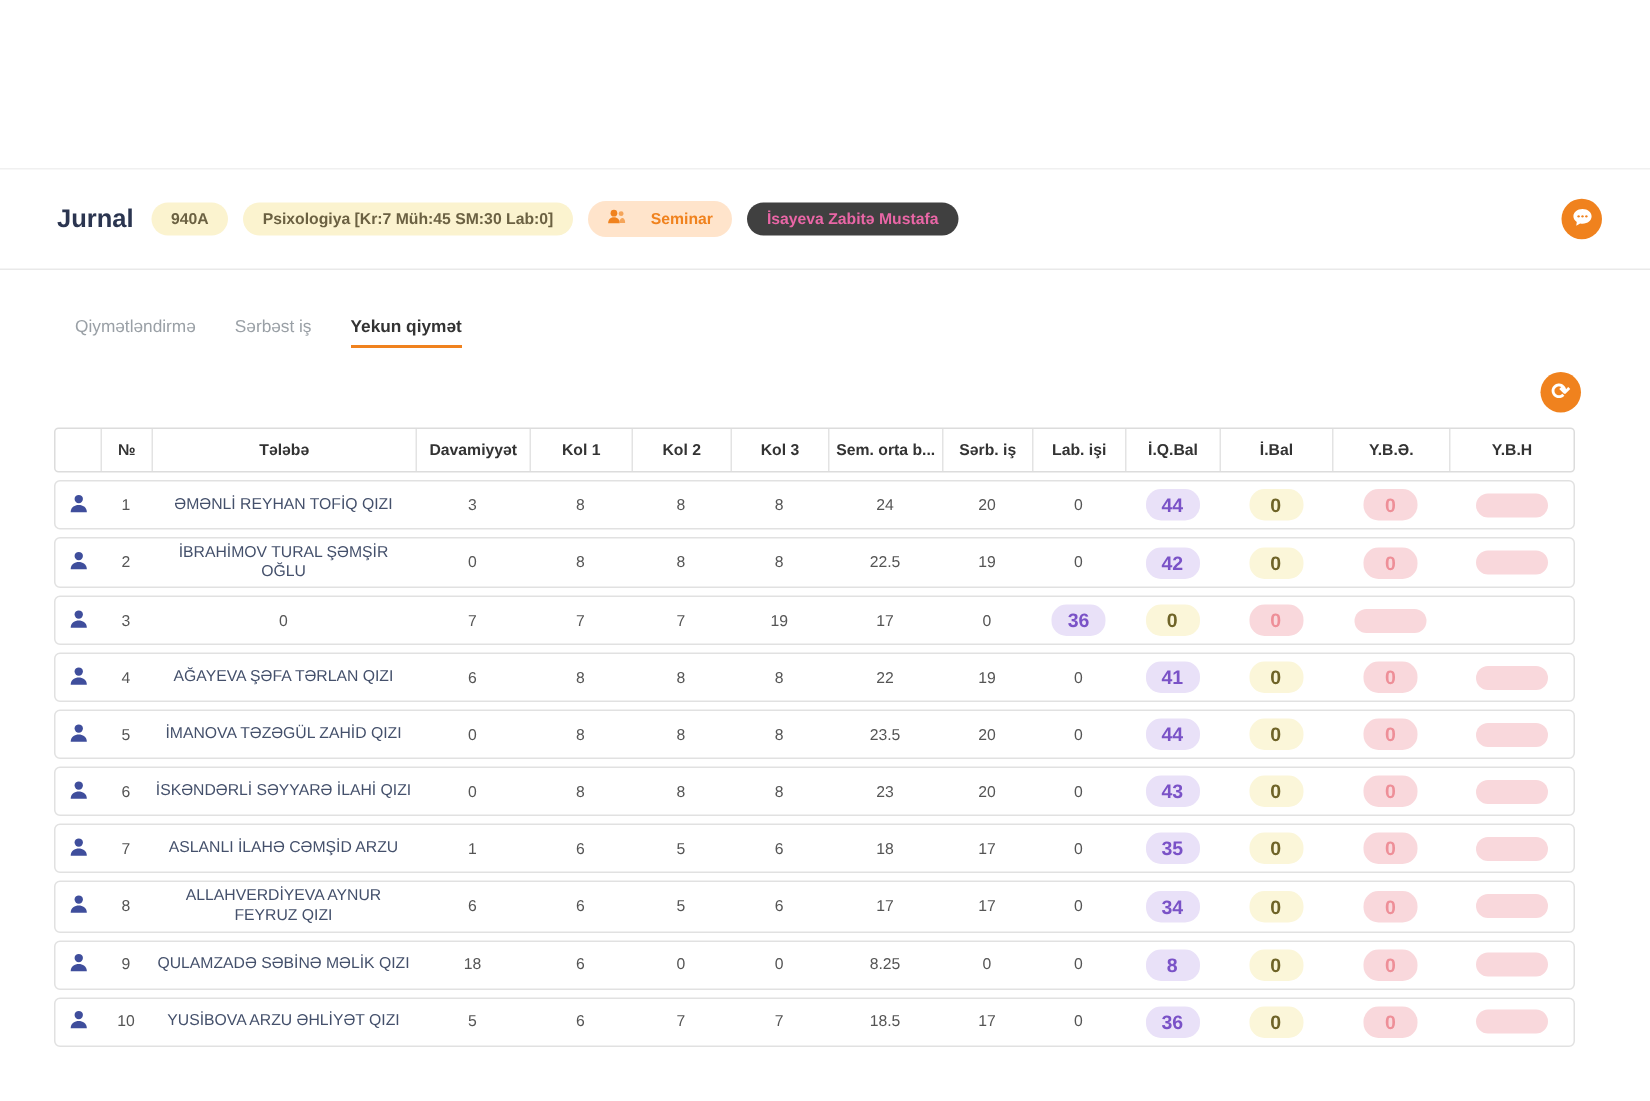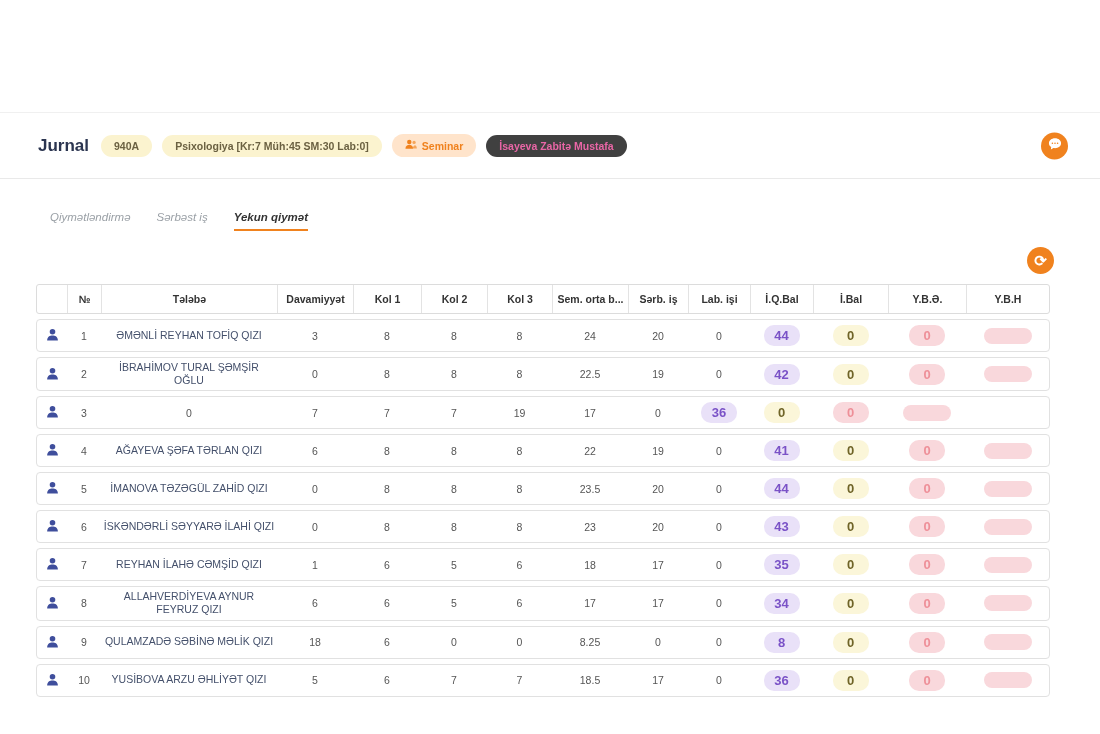--- a/index.html
+++ b/index.html
@@ -18,32 +18,32 @@
     border-top:1px solid #f0f0f0;
     border-bottom:1px solid #e9e9e9;
     position:relative;
   }
   .page-title { font-size:17px; font-weight:bold; color:#2b3550; margin-right:2px; }
   .badge {
     font-size:10.5px; font-weight:bold;
     padding:5px 13px; border-radius:12px; white-space:nowrap;
   }
   .badge-yellow { background:#fbf3cf; color:#6b6142; }
-  .badge-orange { background:#ffe4cb; color:#f0821e; display:inline-flex; align-items:center; gap:5px; }
+  .badge-orange { background:#ffe4cb; color:#f0821e; display:inline-flex; align-items:center; gap:17px; }
   .badge-pink   { background:#404040; color:#e966a6; }
   .circle-btn {
     position:absolute; right:32px; top:50%; transform:translateY(-50%);
     width:27px; height:27px; border-radius:50%;
     background:#f0821e; border:none; cursor:pointer;
     display:flex; align-items:center; justify-content:center;
   }
 
   
   .tabs { display:flex; gap:26px; padding:32px 0 0 50px; }
-  .tab { font-size:11.5px; color:#9aa0a6; padding-bottom:6px; cursor:pointer;font-style:italic; }
+  .tab { font-size:11.5px; color:#9aa0a6; padding-bottom:6px; cursor:pointer; }
   .tab.active { color:#333; font-weight:bold; border-bottom:2px solid #f0821e; }
 
   
   .refresh-row { display:flex; justify-content:flex-end; padding:16px 46px 8px 0; }
   .refresh-btn {
     width:27px; height:27px; border-radius:50%;
     background:#f0821e; border:none; cursor:pointer;
     color:#fff; font-size:15px; line-height:1;
     display:flex; align-items:center; justify-content:center;
     font-weight:bold;
@@ -293,21 +293,21 @@
   <div class="grid table-row">
     <div class="cell icon-cell">
       <span>
         <svg width="13" height="13" viewBox="0 0 14 14">
                 <circle cx="7" cy="4" r="3" fill="#3f4e9c"></circle>
                 <path d="M1.2 13.5 C1.2 9.6 4.2 8.2 7 8.2 C9.8 8.2 12.8 9.6 12.8 13.5 Z" fill="#3f4e9c"></path>
               </svg>
       </span>
     </div>
     <div class="cell">7</div>
-    <div class="cell name">REYHAN İLAHƏ CƏMŞİD QIZI</div>
+    <div class="cell name">ASLANLI İLAHƏ CƏMŞİD ARZU</div>
     <div class="cell">1</div>
     <div class="cell">6</div>
     <div class="cell">5</div>
     <div class="cell">6</div>
     <div class="cell">18</div>
     <div class="cell">17</div>
     <div class="cell">0</div>
     <div class="cell"><span class="pill pill-purple">35</span></div>
     <div class="cell"><span class="pill pill-yellow">0</span></div>
     <div class="cell"><span class="pill pill-pink">0</span></div>

